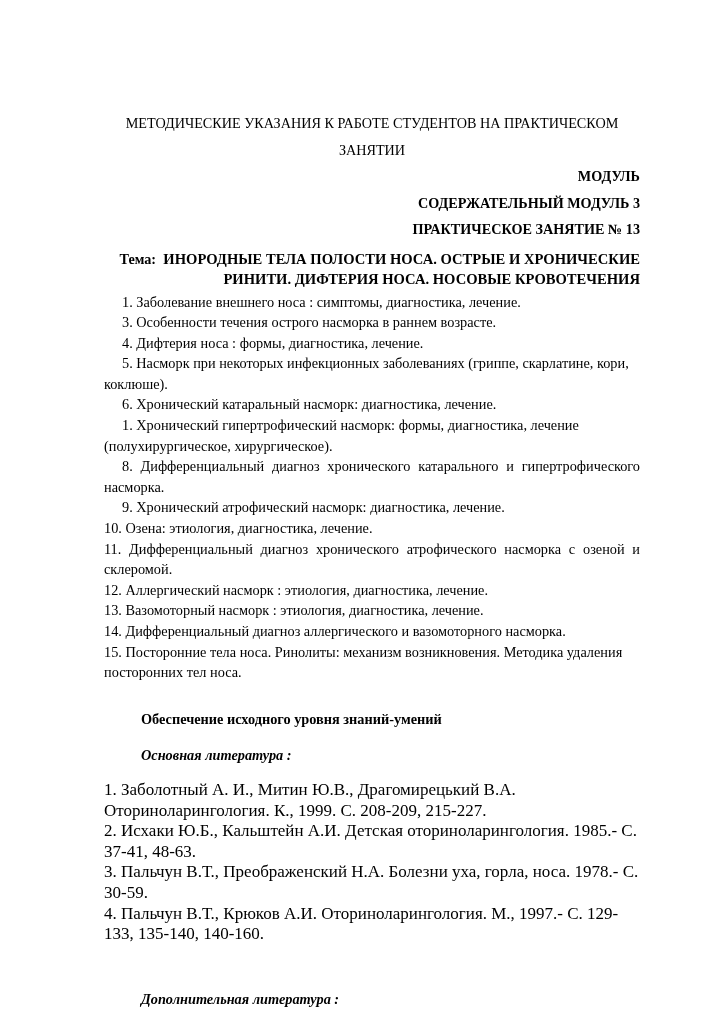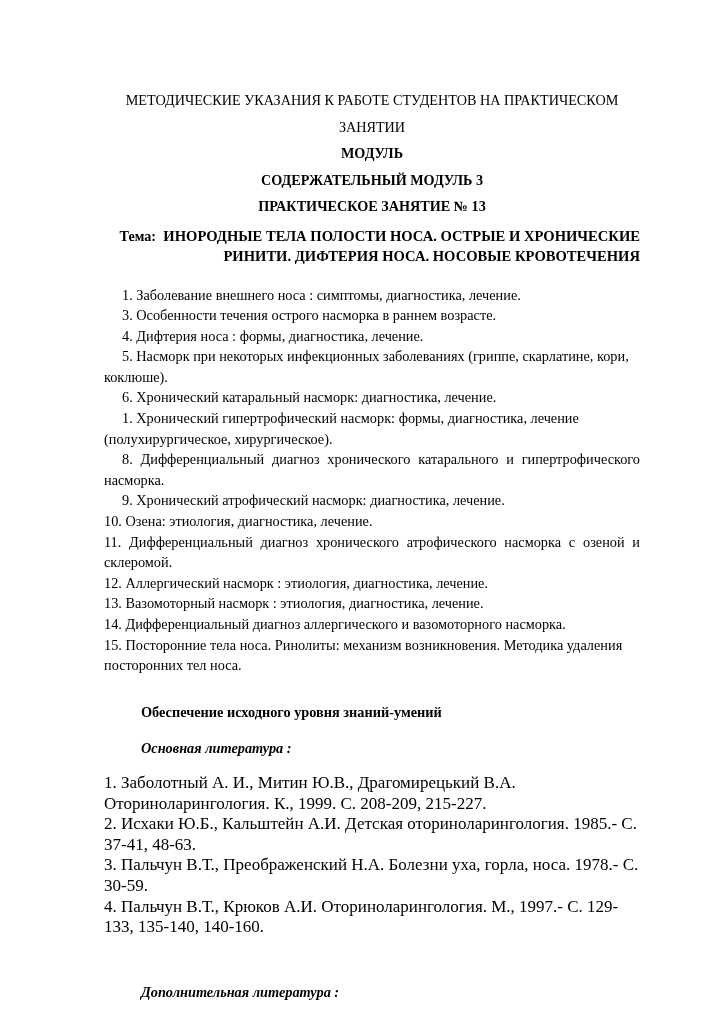--- a/index.html
+++ b/index.html
@@ -15,47 +15,47 @@
     font-family: "Liberation Serif", "DejaVu Serif", serif;
     color: #000000;
     -webkit-font-smoothing: antialiased;
   }
 
   .page {
     position: relative;
     width: 725px;
     height: 1024px;
     box-sizing: border-box;
-    padding: 87px 85px 0 104px;
+    padding: 110px 85px 0 104px;
   }
 
   
   .title-block { margin: 0; }
 
   .title-line {
     text-align: center;
     font-size: 14.2px;
     line-height: 26.5px;
     margin: 0;
     white-space: nowrap;
   }
-  .title-line.bold { font-weight: bold; }
+  .title-line.bold { font-weight: bold; text-align: right; }
 
   .topic {
     margin: 6px 0 0 0;
     font-weight: bold;
     font-size: 14.6px;
     line-height: 20.5px;
     text-align: right;
   }
   .topic .topic-label { font-size: 14.2px; }
 
   
   .qlist {
-    margin: 18px 0 0 0;
+    margin: 2px 0 0 0;
     padding: 0;
     list-style: none;
   }
   .qitem {
     font-size: 14.3px;
     line-height: 20.6px;
     margin: 0;
     text-align: left;
   }
   .qitem.indent { text-indent: 18px; }

